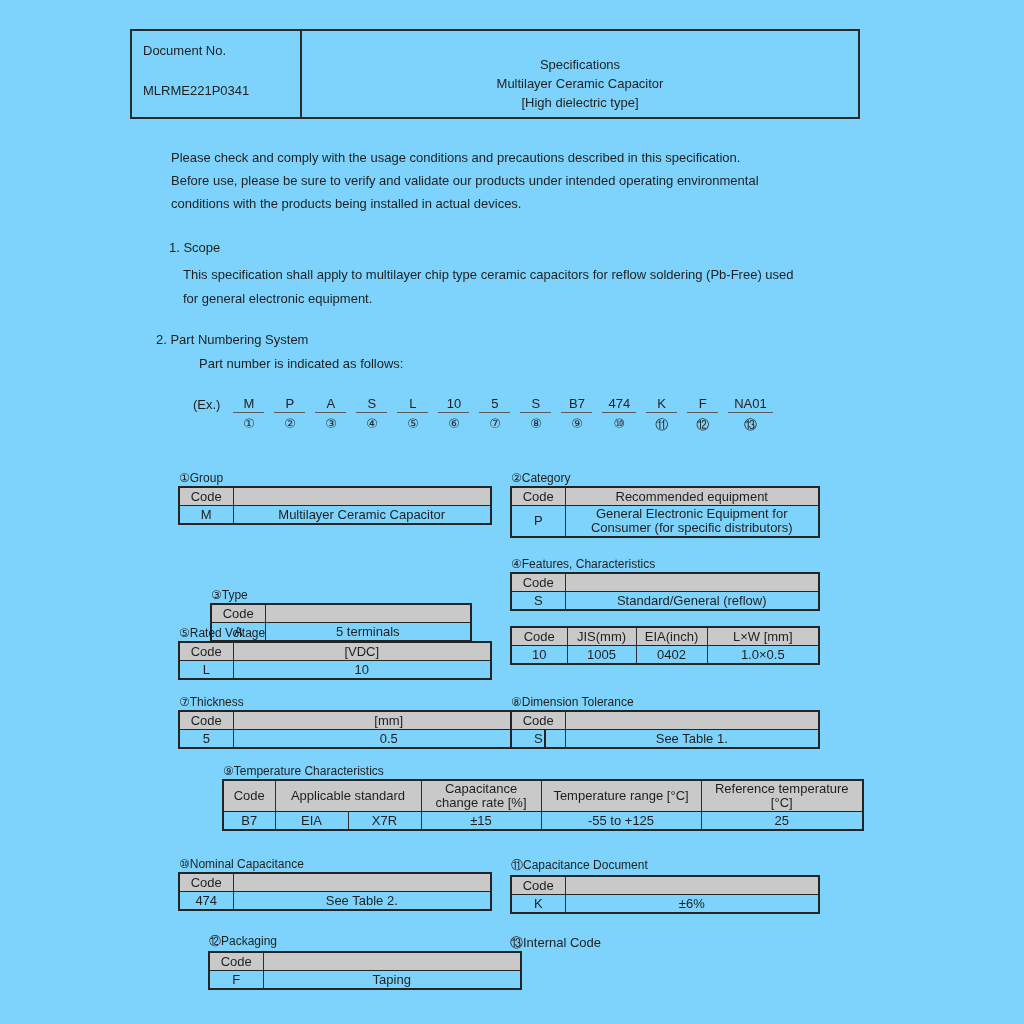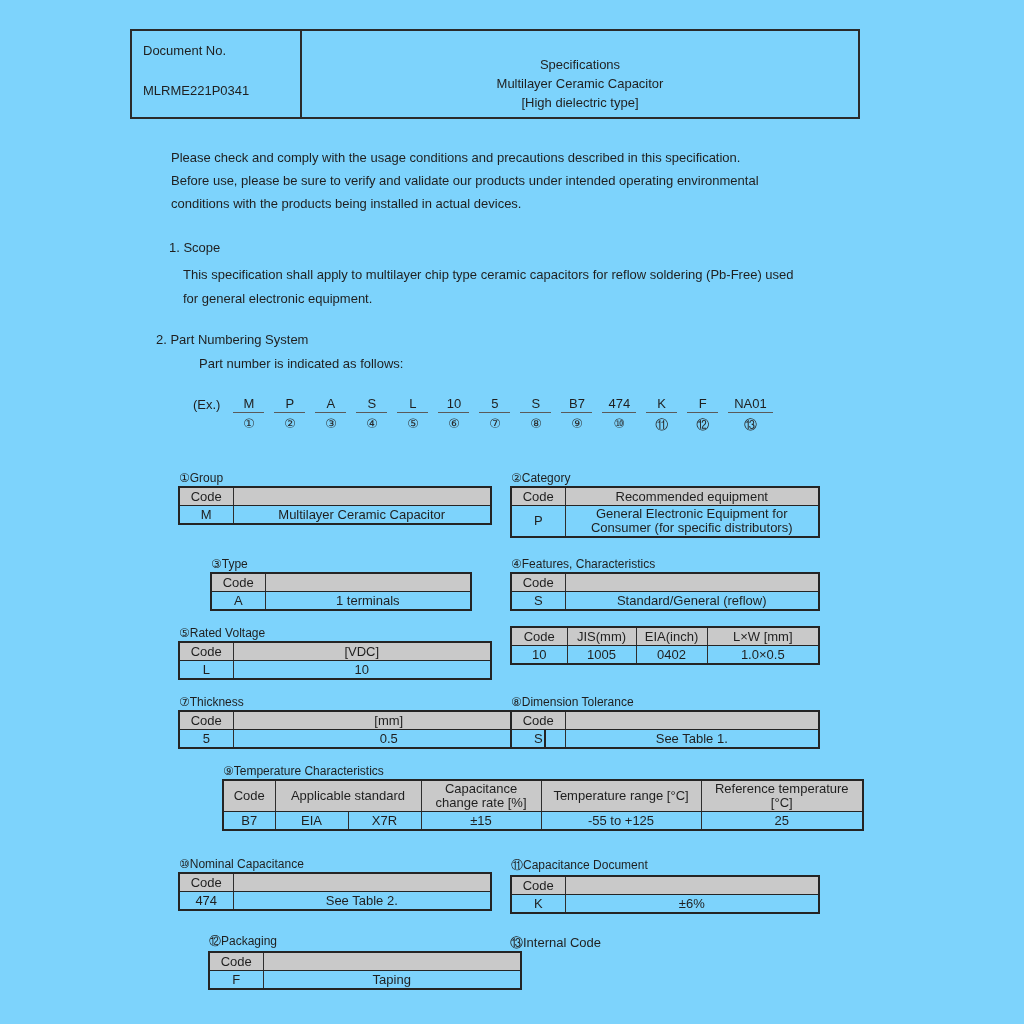--- a/index.html
+++ b/index.html
@@ -74,21 +74,21 @@
     padding: 1px 3px; height: 15px;
     overflow: hidden;
   }
   table.spec tr.hdr td {
     background: #c9c9c9;
     border-bottom: 1.5px solid #242424;
   }
 
   .blk-group      { left: 178px; top: 471px; width: 314px; }
   .blk-category   { left: 510px; top: 471px; width: 310px; }
-  .blk-type       { left: 178px; top: 557px; width: 262px; padding-left: 32px; }
+  .blk-type       { left: 178px; top: 588px; width: 262px; padding-left: 32px; }
   .blk-features   { left: 510px; top: 557px; width: 310px; }
   .blk-voltage    { left: 178px; top: 626px; width: 314px; }
   .blk-dimension  { left: 510px; top: 626px; width: 310px; }
   .blk-thickness  { left: 178px; top: 695px; width: 368px; }
   .blk-dimtol     { left: 510px; top: 695px; width: 310px; }
   .blk-temp       { left: 178px; top: 764px; width: 642px; padding-left: 44px; }
   .blk-nominal    { left: 178px; top: 857px; width: 314px; }
   .blk-captol     { left: 510px; top: 857px; width: 310px; }
   .blk-packaging  { left: 178px; top: 933px; width: 314px; padding-left: 30px; }
   .lbl-internal   { position: absolute; left: 510px; top: 934px; }
@@ -233,21 +233,21 @@
           <col class="col-code">
           <col>
         </colgroup>
       <tbody>
           <tr class="hdr">
         <td>Code</td>
         <td></td>
       </tr>
       <tr>
         <td>A</td>
-        <td>1 terminals</td>
+        <td>5 terminals</td>
       </tr>
     </tbody>
       </table>
   </div>
 
   <div class="tbl-block blk-features">
     <div class="tbl-title">④Features, Characteristics</div>
     <table class="spec">
       <colgroup>
           <col class="col-code">

